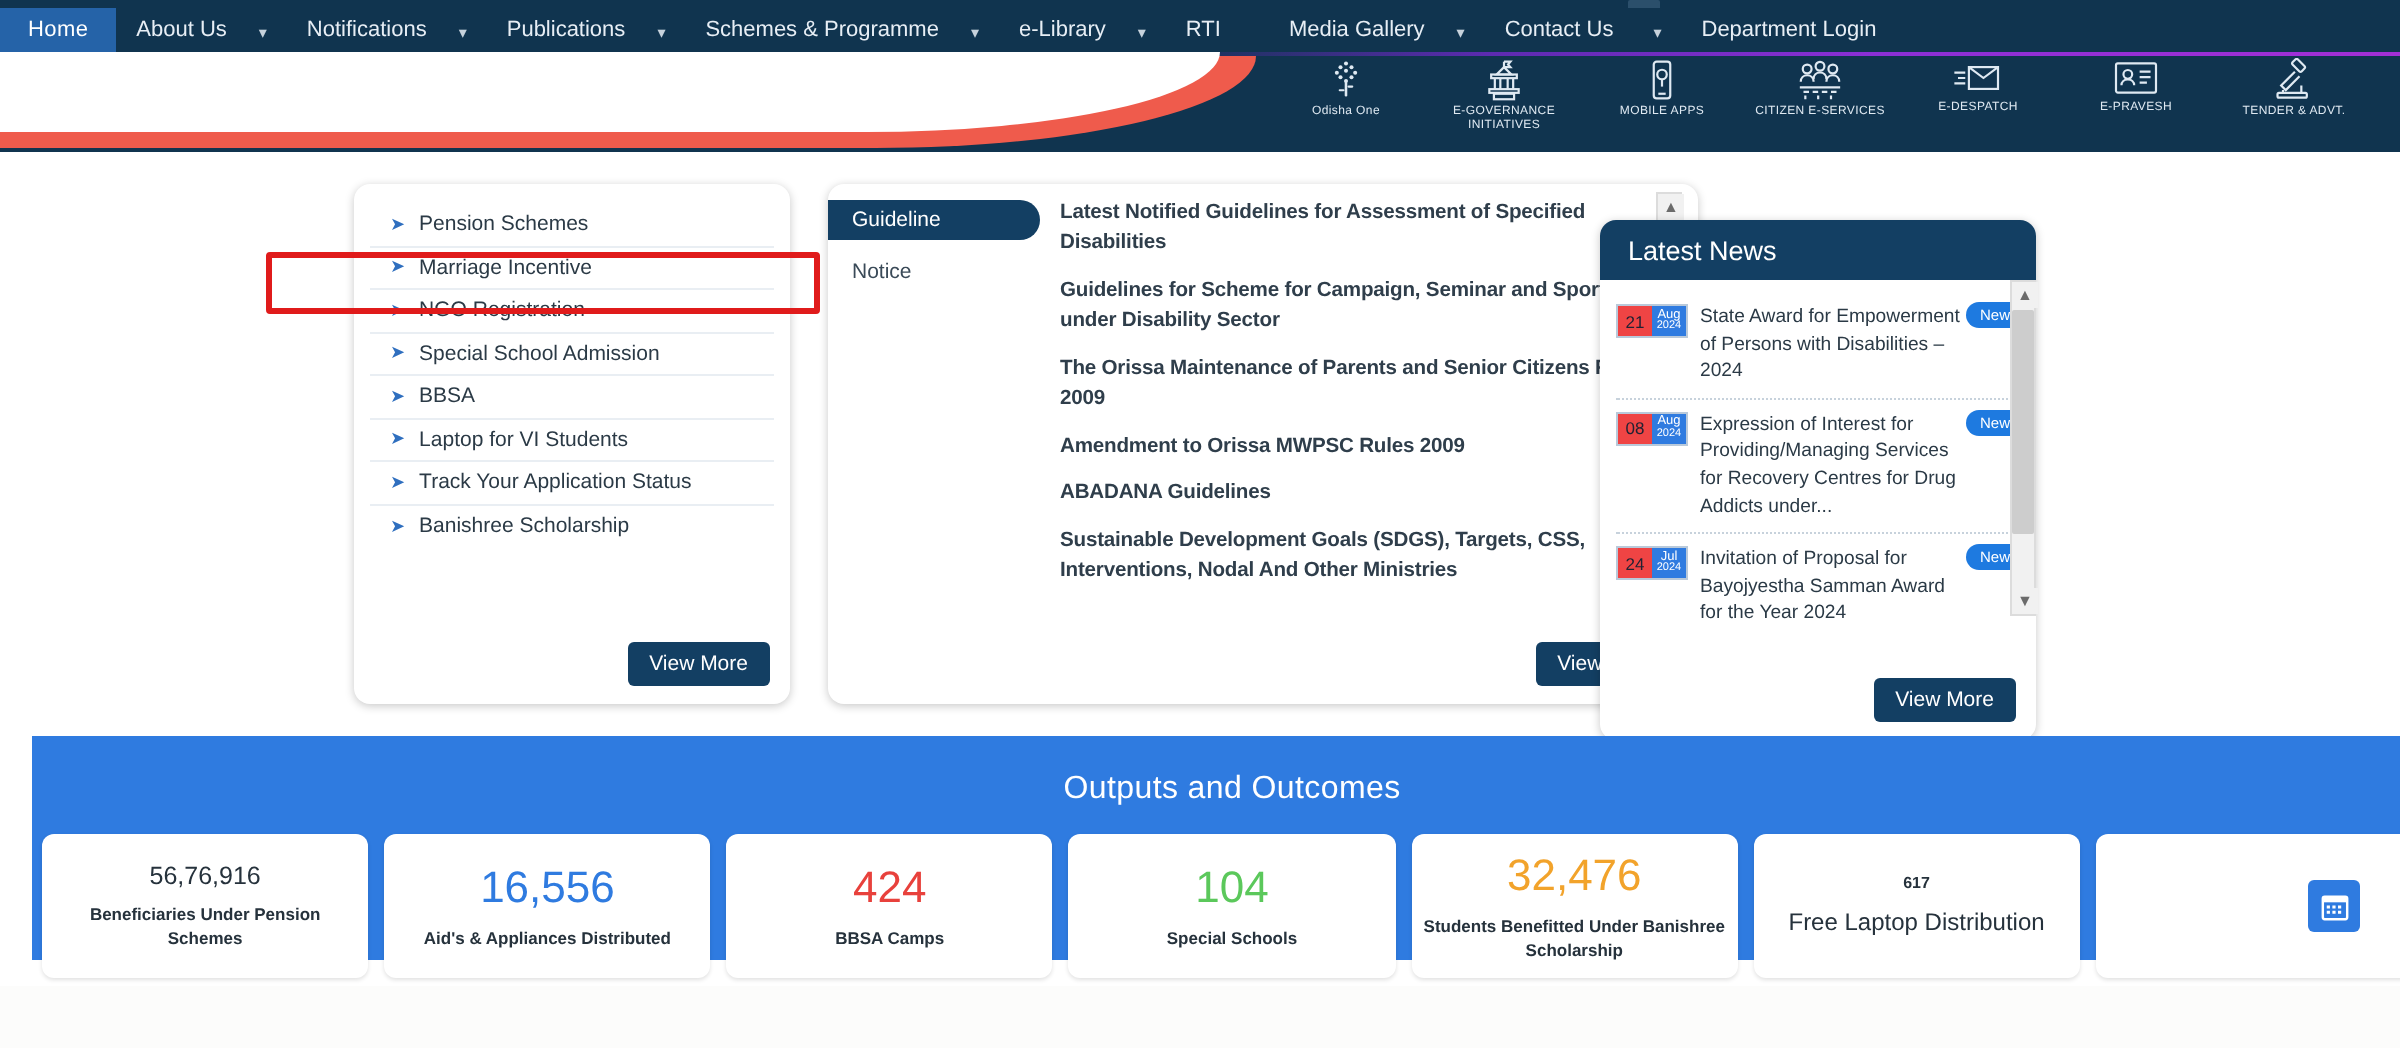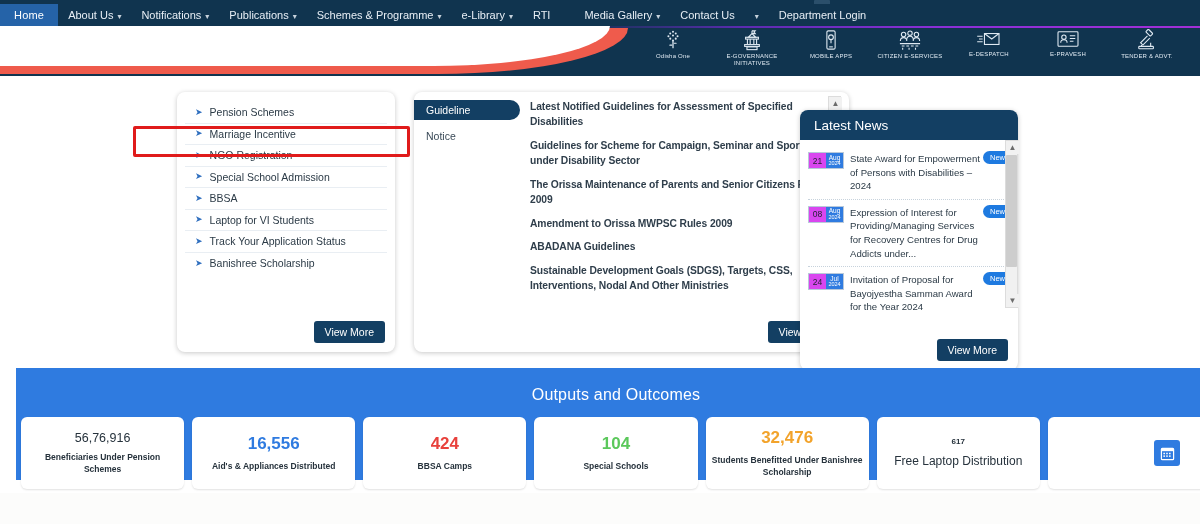--- a/index.html
+++ b/index.html
@@ -24,21 +24,21 @@
     position:absolute; top:4px; left:0; width:1200px; height:22px;
     background:#10344f; display:flex; align-items:center;
   }
   .nav-home {
     background:#2563a8; color:#fff; height:22px;
     display:flex; align-items:center; padding:0 14px;
     font-size:11px; letter-spacing:.2px;
   }
   .nav-item {
     color:#e7eef5; font-size:11px; padding:0 10px;
-    height:22px; display:flex; align-items:center; gap:4px; white-space:nowrap;
+    height:22px; display:flex; align-items:center; gap:16px; white-space:nowrap;
   }
   .caret { font-size:8px; opacity:.85; transform:translateY(1px); }
   .nav-spacer { width:14px; }
 
   
   .hero {
     position:absolute; top:26px; left:0; width:1200px; height:50px;
     background:#10344f; overflow:hidden;
   }
   .hero .purpleline {
@@ -120,21 +120,21 @@
 
   
   #ln { left:800px; top:4px; width:218px; height:260px;margin-top:18px; }
   .ln-body { position:relative; padding:6px 4px 0 8px; height:224px; overflow:hidden; }
   .news {
     display:flex; gap:6px; padding:6px 4px 6px 0;
     border-bottom:1px dotted #c7d2dc; position:relative;
   }
   .ndate { width:36px; flex:0 0 36px; display:flex; height:17px; border:1px solid #b9c9da; }
   .nday { width:17px; display:flex; align-items:center; justify-content:center;
-          font-size:8.5px; color:#223; background:#d946ef; }
+          font-size:8.5px; color:#223; background:#ef4444; }
   .nmy { flex:1; background:#2f7be0; color:#fff; display:flex; flex-direction:column;
          align-items:center; justify-content:center; line-height:1; padding:1px 0; }
   .nmy .m { font-size:6.5px; }
   .nmy .y { font-size:5.5px; }
   .ntext { flex:1; font-size:9.6px; color:#2b3a46; line-height:1.42; padding-right:30px; }
   .nbadge {
     position:absolute; right:2px; top:5px; background:#1e7ae0; color:#fff;
     font-size:7.5px; padding:2px 7px; border-radius:9px;
   }
 
@@ -154,21 +154,21 @@
   }
   .stats {
     position:absolute; top:49px; left:5px; width:1190px;
     display:flex; gap:8px;
   }
   .stat {
     background:#fff; border-radius:6px; height:72px; flex:1;
     display:flex; flex-direction:column; align-items:center; justify-content:center;
     gap:7px; padding:0 6px; box-shadow:0 1px 2px rgba(0,0,0,.12);
   }
-  .stat .num { font-size:17px; font-weight:bold; }
+  .stat .num { font-size:22px; font-weight:normal; }
   .stat .num.plain { font-size:12.5px; font-weight:normal; color:#26323c; }
   .stat .num.tiny  { font-size:8px; font-weight:bold; color:#26323c; }
   .stat .lbl { font-size:8.5px; color:#26323c; text-align:center; font-weight:bold; line-height:1.35; }
   .stat .lbl.big { font-size:12px; font-weight:normal; }
   .fab {
     position:absolute; right:36px; bottom:14px; width:26px; height:26px;
     background:#2f7be0; border-radius:3px; display:flex; align-items:center; justify-content:center;
     cursor:pointer;
   }
   .footer-strip { position:absolute; left:0; top:493px; width:1200px; height:31px; background:#fcfcfb; }

